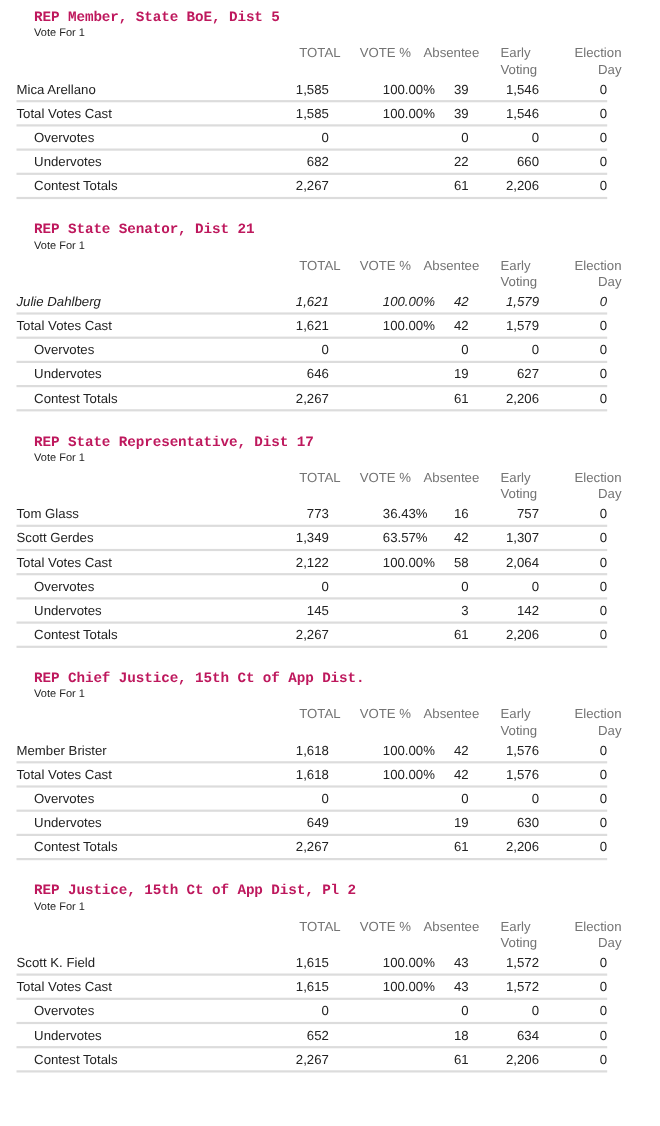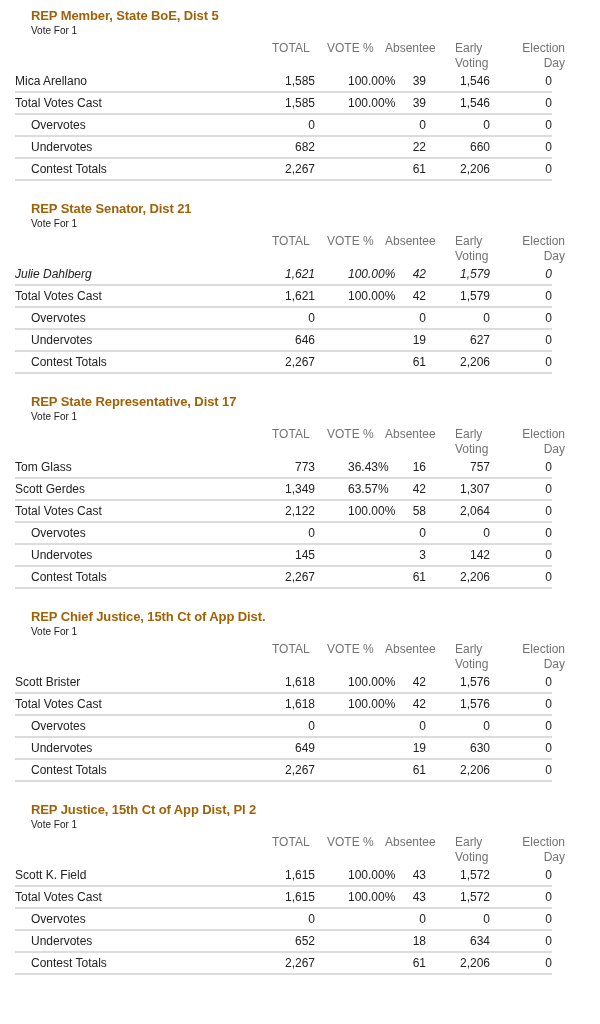--- a/index.html
+++ b/index.html
@@ -4,22 +4,22 @@
 <style>
   html, body { margin: 0; padding: 0; background: #ffffff; }
   body {
     width: 600px; height: 1024px; overflow: hidden;
     font-family: "Liberation Sans", sans-serif; color: #222;
     position: relative;
   }
   .contest { position: absolute; left: 0; width: 600px; }
   .c-title {
     position: absolute; left: 31px; top: 0;
-    font-size: 13px; font-weight: bold; color: #a16207;
-    font-family: Liberation Sans, sans-serif; letter-spacing: -0.1px;
+    font-size: 13px; font-weight: bold; color: #be185d;
+    font-family: Liberation Mono, monospace; letter-spacing: -0.1px;
   }
   .c-sub {
     position: absolute; left: 31px; top: 17px;
     font-size: 10px; color: #222;
   }
   .hdr { position: absolute; top: 33px; font-size: 12px; color: #737373; line-height: 15px; }
   .h-total { left: 272px; }
   .h-pct { left: 327px; }
   .h-abs { left: 385px; }
   .h-early { left: 455px; width: 47px; text-align: left; }
@@ -28,21 +28,21 @@
     position: absolute; left: 15px; width: 537px; height: 22px;
     font-size: 12px;
   }
   .row::after {
     content: ""; position: absolute; left: 0; right: 0; bottom: 0;
     height: 2px; background: #dcdcdc;
   }
   .row span { position: absolute; top: 3px; line-height: 14px; white-space: nowrap; }
   .r-label { left: 0; }
   .row.indent .r-label { left: 16px; }
-  .r-total { left: 240px; width: 60px; text-align: right; }
+  .r-total { left: 224px; width: 60px; text-align: right; }
   .r-pct { left: 298px; margin-left: 35px; }
   .r-abs { left: 350px; width: 61px; text-align: right; }
   .r-early { left: 428px; width: 47px; text-align: right; }
   .r-eday { left: 500px; width: 37px; text-align: right; }
 </style>
 </head>
 <body>
 
 <div id="report">
     <div class="contest" style="top: 8px;">
@@ -250,21 +250,21 @@
       </div>
       <div class="hdr h-early">
         <div>Early</div>
         <div>Voting</div>
       </div>
       <div class="hdr h-eday">
         <div>Election</div>
         <div>Day</div>
       </div>
       <div class="row" style="top: 63px;">
-        <span class="r-label">Scott Brister</span>
+        <span class="r-label">Member Brister</span>
         <span class="r-total">1,618</span>
         <span class="r-pct">100.00%</span>
         <span class="r-abs">42</span>
         <span class="r-early">1,576</span>
         <span class="r-eday">0</span>
       </div>
       <div class="row" style="top: 85px;">
         <span class="r-label">Total Votes Cast</span>
         <span class="r-total">1,618</span>
         <span class="r-pct">100.00%</span>

